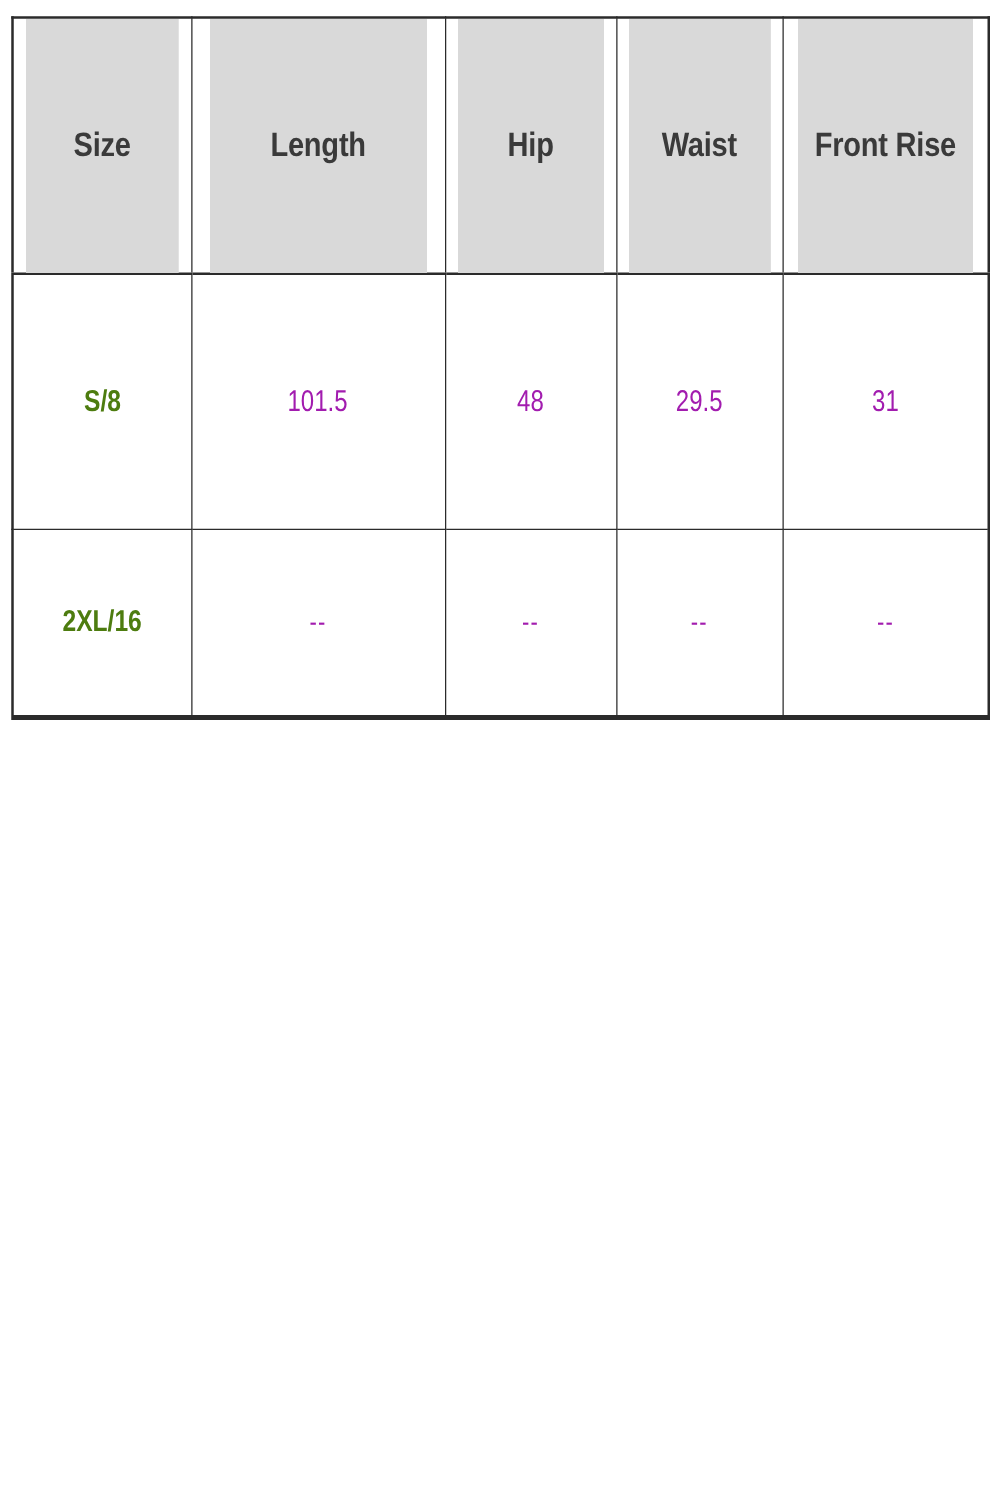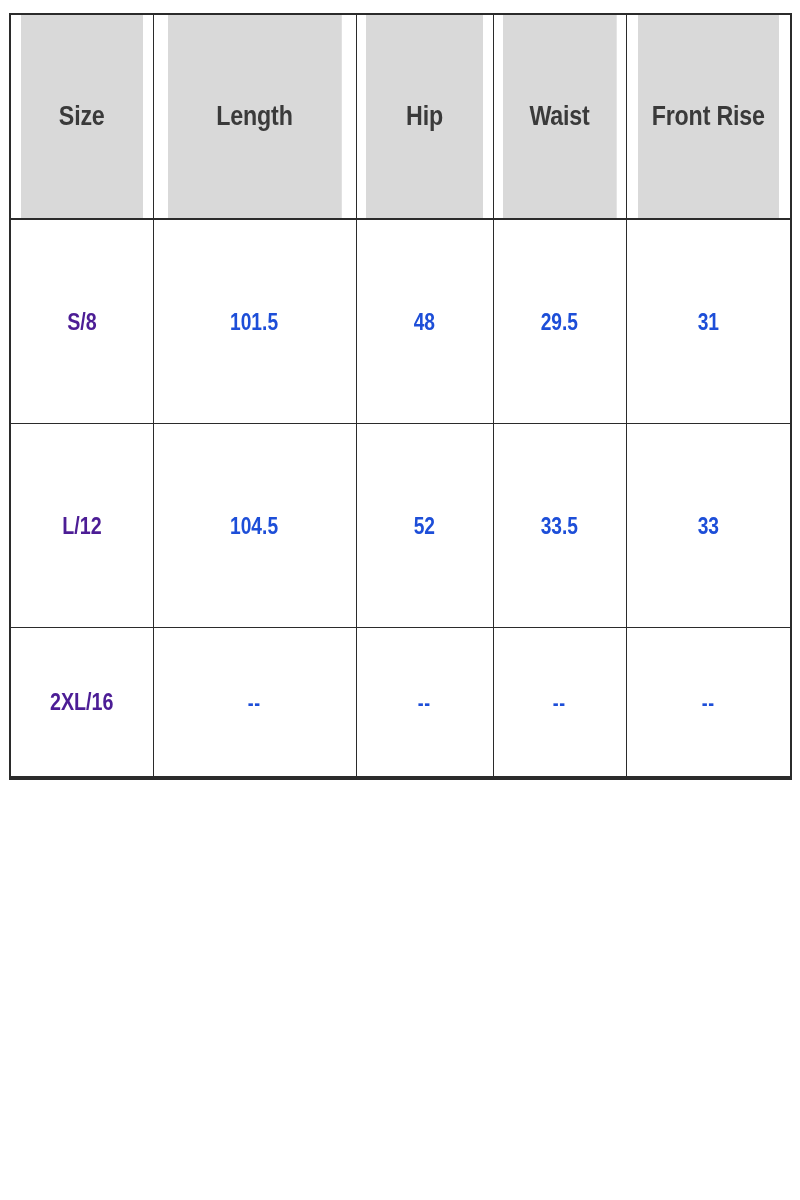--- a/index.html
+++ b/index.html
@@ -71,29 +71,29 @@
   }
   tbody tr.data-row.last-row td {
     height: 148px;
     text-align: center;
   }
 
   td.cell-size {
     font-family: "Liberation Sans Narrow", "Liberation Sans", sans-serif;
     font-weight: bold;
     font-size: 24px;
-    color: #4c1d95;
+    color: #4d7c0f;
   }
   td.cell-size span { display: inline-block; transform: scaleX(0.82); }
 
   td.cell-value {
     font-family: "Liberation Sans Narrow", "Liberation Sans", sans-serif;
-    font-weight: bold;
+    font-weight: normal;
     font-size: 24px;
-    color: #1d4ed8;
+    color: #a21caf;
   }
   td.cell-value span { display: inline-block; transform: scaleX(0.80); }
 
   td.cell-value.empty-value span {
     letter-spacing: 1px;
     font-size: 22px;
   }
 </style>
 </head>
 <body>
@@ -124,27 +124,20 @@
 
         <tr class="data-row">
           <td class="cell-size"><span>S/8</span></td>
           <td class="cell-value"><span>101.5</span></td>
           <td class="cell-value"><span>48</span></td>
           <td class="cell-value"><span>29.5</span></td>
           <td class="cell-value"><span>31</span></td>
         </tr>
 
 
-        <tr class="data-row">
-          <td class="cell-size"><span>L/12</span></td>
-          <td class="cell-value"><span>104.5</span></td>
-          <td class="cell-value"><span>52</span></td>
-          <td class="cell-value"><span>33.5</span></td>
-          <td class="cell-value"><span>33</span></td>
-        </tr>
 
 
         <tr class="data-row last-row">
           <td class="cell-size"><span>2XL/16</span></td>
           <td class="cell-value empty-value"><span>--</span></td>
           <td class="cell-value empty-value"><span>--</span></td>
           <td class="cell-value empty-value"><span>--</span></td>
           <td class="cell-value empty-value"><span>--</span></td>
         </tr>
 

